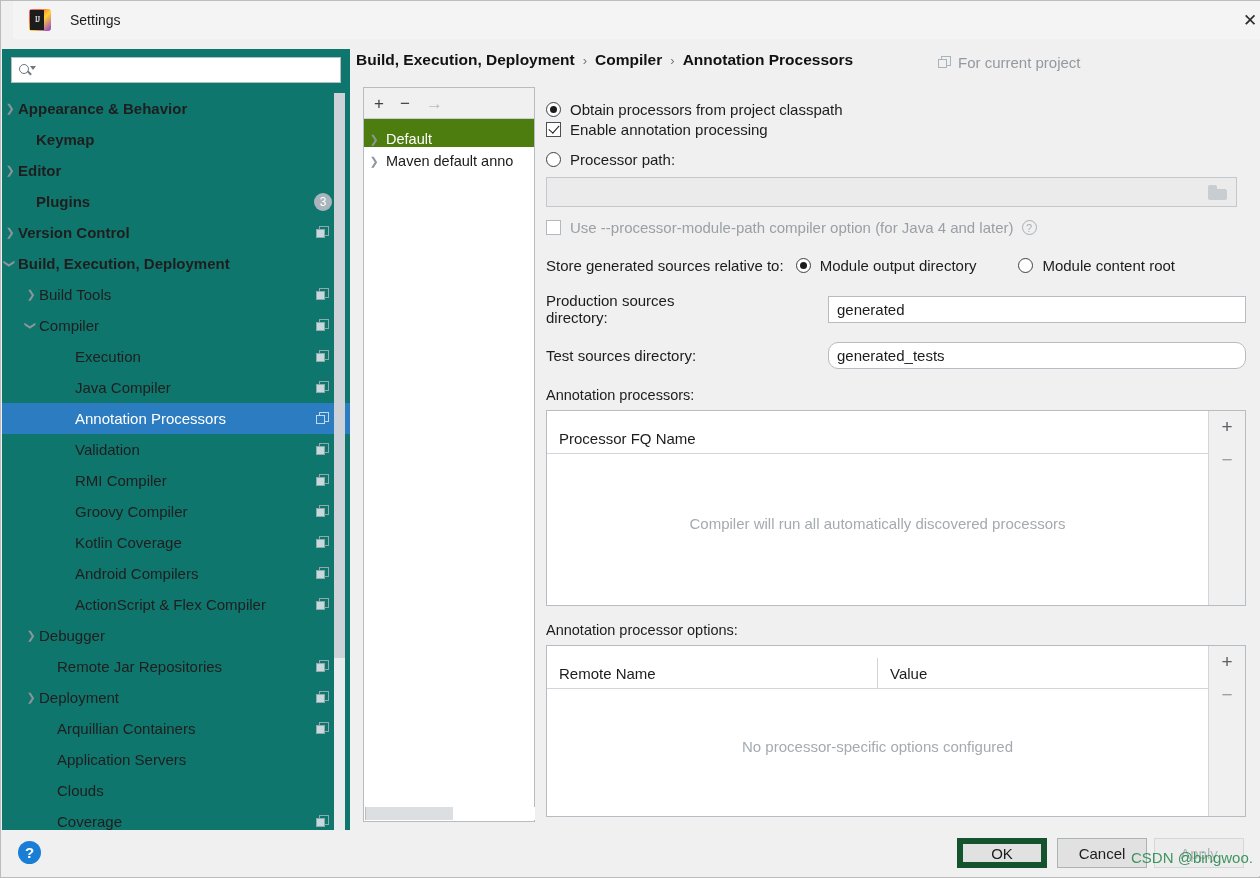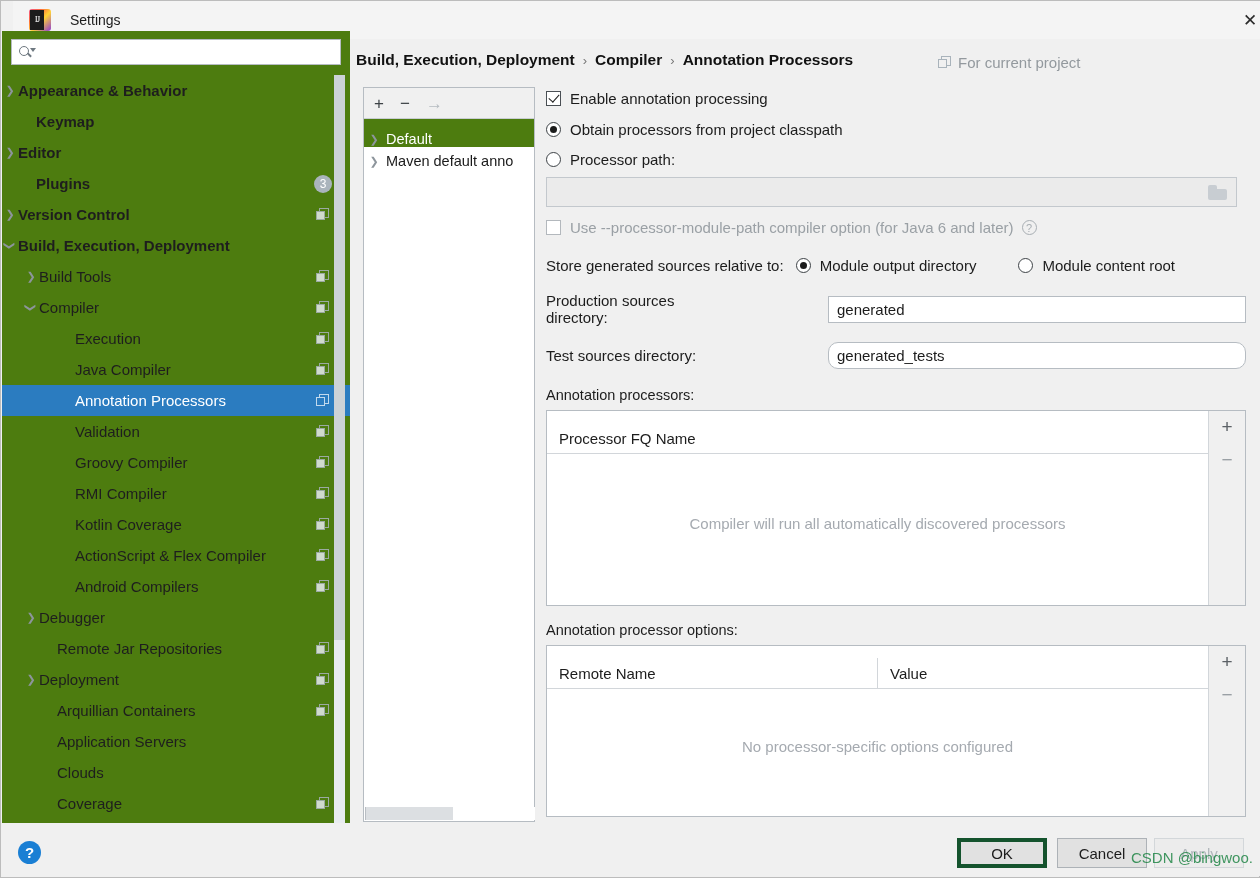--- a/index.html
+++ b/index.html
@@ -40,22 +40,22 @@
   }
   .title-text { margin-left: 13px; font-size: 14px; color: #1c1c1c; }
   .close-btn {
     position: absolute; right: 0; top: 0; width: 46px; height: 38px;
     display: flex; align-items: center; justify-content: center;
     font-size: 17px; color: #2b2b2b; cursor: pointer;
   }
 
   
   .sidebar {
-    position: absolute; left: 1px; top: 30px; width: 348px; height: 792px;
-    background: #4d7c0f;
+    position: absolute; left: 1px; top: 48px; width: 348px; height: 792px;
+    background: #0f766e;
   }
   .search-wrap { padding: 8px 9px 7px 9px; }
   .search-box {
     position: relative; height: 26px; background: #fff;
     border: 1px solid #b6bcc2; display: flex; align-items: center;
   }
   .search-icon {
     margin-left: 7px; width: 15px; height: 15px; position: relative; flex: none;
   }
   .search-icon .ring {
@@ -245,21 +245,21 @@
     position: absolute; left: 16px; top: 11px; width: 23px; height: 23px;
     border-radius: 50%; background: #1a7fd4; color: #fff; font-size: 15px; font-weight: bold;
     display: flex; align-items: center; justify-content: center; cursor: pointer;
   }
   .btn {
     position: absolute; top: 8px; height: 30px;
     background: #e1e1e1; border: 1px solid #adb2b7;
     font-family: "Liberation Sans", sans-serif; font-size: 15px; color: #1c1c1c;
     cursor: pointer;
   }
-  .btn.primary { border: 4px solid #14532d; background: #e1e1e1; }
+  .btn.primary { border: 6px solid #14532d; background: #e1e1e1; }
   .btn.disabled { color: #b1b6bb; border-color: #d3d7da; background: #ececec; cursor: default; }
   .watermark {
     position: absolute; left: 1130px; top: 848px; font-size: 15px;
     color: #15803d; opacity: .8; pointer-events: none; white-space: nowrap;
   }
 </style>
 </head>
 <body>
 
 <div id="app">
@@ -349,49 +349,49 @@
           </span>
         </div>
         <div class="tree-item">
           <span class="tree-label" style="margin-left: 73px;">Validation</span>
           <span class="copy-icon">
             <span class="b1"></span>
             <span class="b2"></span>
           </span>
         </div>
         <div class="tree-item">
+          <span class="tree-label" style="margin-left: 73px;">RMI Compiler</span>
+          <span class="copy-icon">
+            <span class="b1"></span>
+            <span class="b2"></span>
+          </span>
+        </div>
+        <div class="tree-item">
           <span class="tree-label" style="margin-left: 73px;">Groovy Compiler</span>
           <span class="copy-icon">
             <span class="b1"></span>
             <span class="b2"></span>
           </span>
         </div>
         <div class="tree-item">
-          <span class="tree-label" style="margin-left: 73px;">RMI Compiler</span>
-          <span class="copy-icon">
-            <span class="b1"></span>
-            <span class="b2"></span>
-          </span>
-        </div>
-        <div class="tree-item">
           <span class="tree-label" style="margin-left: 73px;">Kotlin Coverage</span>
           <span class="copy-icon">
             <span class="b1"></span>
             <span class="b2"></span>
           </span>
         </div>
         <div class="tree-item">
+          <span class="tree-label" style="margin-left: 73px;">Android Compilers</span>
+          <span class="copy-icon">
+            <span class="b1"></span>
+            <span class="b2"></span>
+          </span>
+        </div>
+        <div class="tree-item">
           <span class="tree-label" style="margin-left: 73px;">ActionScript &amp; Flex Compiler</span>
-          <span class="copy-icon">
-            <span class="b1"></span>
-            <span class="b2"></span>
-          </span>
-        </div>
-        <div class="tree-item">
-          <span class="tree-label" style="margin-left: 73px;">Android Compilers</span>
           <span class="copy-icon">
             <span class="b1"></span>
             <span class="b2"></span>
           </span>
         </div>
         <div class="tree-item">
           <span class="arrow right" style="left: 21px;"></span>
           <span class="tree-label" style="margin-left: 37px;">Debugger</span>
         </div>
         <div class="tree-item">
@@ -467,45 +467,45 @@
             <span class="arrow right"></span>
             <span>Maven default anno</span>
           </div>
         </div>
       <div class="hscroll-track"></div>
       <div class="hscroll-thumb"></div>
     </div>
 
     <div class="form">
 
+      <div class="row" style="margin-top:14px;">
+        <span class="rb checked"></span>
+        <span class="lbl">Obtain processors from project classpath</span>
+      </div>
+
       <div class="row" style="margin-top:3px;">
         <span class="cb checked"></span>
         <span class="lbl">Enable annotation processing</span>
-      </div>
-
-      <div class="row" style="margin-top:14px;">
-        <span class="rb checked"></span>
-        <span class="lbl">Obtain processors from project classpath</span>
       </div>
 
       <div class="row" style="margin-top:13px;">
         <span class="rb"></span>
         <span class="lbl">Processor path:</span>
       </div>
 
       <div class="path-field" style="margin-top:9px; width:691px;">
         <span class="folder-icon">
           <span class="ftab"></span>
             <span class="fbody"></span>
         </span>
       </div>
 
       <div class="row" style="margin-top:12px;">
         <span class="cb disabled"></span>
-        <span class="lbl disabled">Use --processor-module-path compiler option (for Java 6 and later)</span>
+        <span class="lbl disabled">Use --processor-module-path compiler option (for Java 4 and later)</span>
         <span class="help-q">?</span>
       </div>
 
       <div class="row" style="margin-top:21px;">
         <span class="sec-label" style="font-size:15px;">Store generated sources relative to:</span>
         <span class="rb checked" style="margin-left:12px;"></span>
         <span class="lbl">Module output directory</span>
         <span class="rb" style="margin-left:42px;"></span>
         <span class="lbl">Module content root</span>
       </div>

